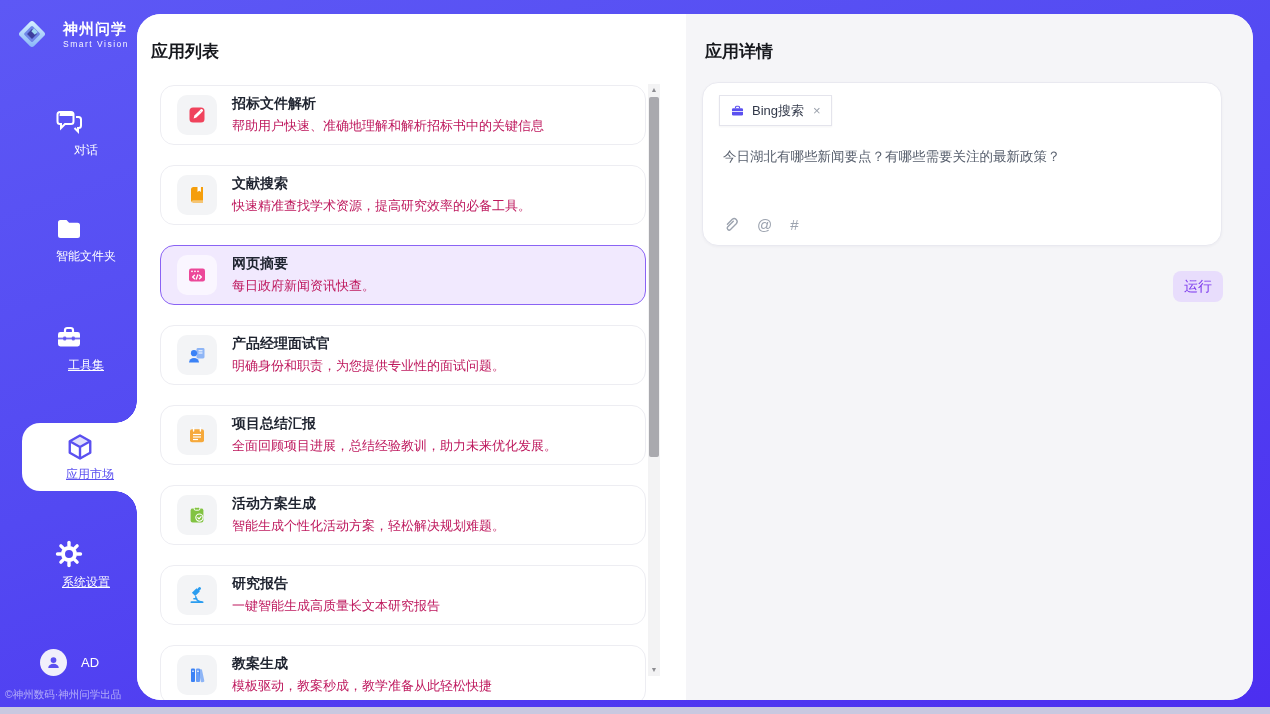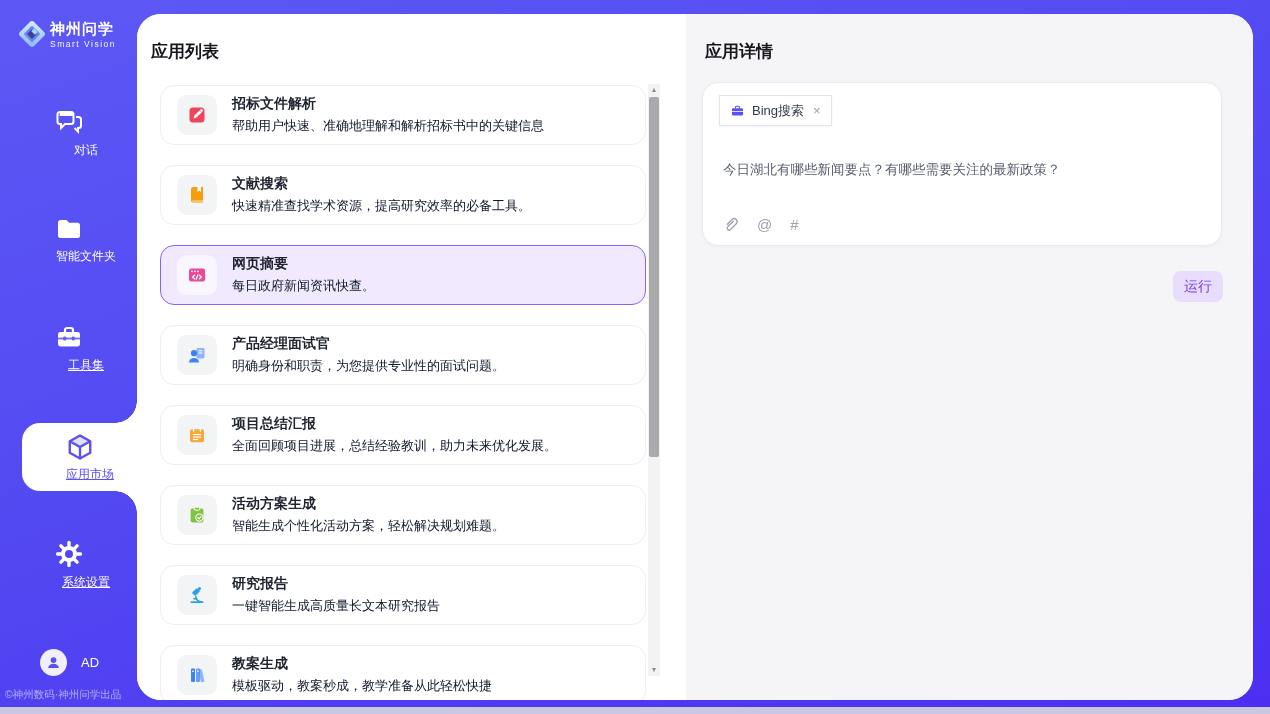--- a/index.html
+++ b/index.html
@@ -4,21 +4,21 @@
 <style>
   * { margin:0; padding:0; box-sizing:border-box; }
   html,body { width:1270px; height:714px; overflow:hidden;
     font-family:"Liberation Sans","DejaVu Sans",sans-serif; }
   body { position:relative;
     background:linear-gradient(160deg,#5d58f5 0%,#5349f2 45%,#4c2ef0 100%); }
   .bottom-strip { position:absolute; left:0; right:0; bottom:0; height:7px; background:#c9c8e0; }
 
   
   .sidebar { position:absolute; left:0; top:0; width:137px; height:707px; color:#fff; }
-  .logo { position:absolute; top:16px; left:14px; display:flex; align-items:center; gap:0; }
+  .logo { position:absolute; top:16px; left:14px; display:flex; align-items:center; gap:13px; }
   .logo-text b { display:block; font-size:15px; letter-spacing:1px; }
   .logo-text span { display:block; font-size:8.5px; letter-spacing:1.5px; opacity:.95; }
   .nav-item { position:absolute; left:0; width:137px; text-align:center; cursor:pointer; }
   .nav-item .nv-label { display:block; font-size:12px; margin-top:6px; color:#fff;padding-left:35px; }
   .nav-item.u .nv-label { text-decoration:underline; }
   .nav-chat{top:108px}.nav-folder{top:216px}.nav-tools{top:324px}.nav-settings{top:540px}
   .active-bubble { position:absolute; left:22px; top:423px; width:115px; height:68px;
     background:#fff; border-radius:18px 0 0 18px; text-align:center; padding-top:9px; cursor:pointer; }
   .active-bubble::before { content:""; position:absolute; right:0; top:-22px; width:22px; height:22px;
     background:radial-gradient(circle at 0 0, transparent 21.5px, #fff 22px); }
@@ -39,21 +39,21 @@
   .list-panel { position:absolute; left:0; top:0; width:549px; height:686px; background:#fff; }
   .list-panel > .panel-title { position:absolute; left:14px; top:26px; }
   .cards { position:absolute; left:23px; top:71px; width:486px; }
   .card { height:60px; margin-bottom:20px; display:flex; align-items:center; gap:15px;
     padding:0 16px; background:#fff; border:1px solid #ededf2; border-radius:14px; cursor:pointer; }
   .card.selected { background:#f1e9fe; border-color:#8a63f4; }
   .tile { width:40px; height:40px; border-radius:10px; background:#f3f4f6; flex:0 0 auto;
     display:flex; align-items:center; justify-content:center; }
   .card.selected .tile { background:#faf6ff; }
   .card-name { font-size:14px; font-weight:bold; color:#1f2430; }
-  .card-desc { font-size:13px; color:#0f172a; margin-top:4px; }
+  .card-desc { font-size:13px; color:#be185d; margin-top:4px; }
   .c1{color:#f0435c}.c2{color:#f59e0b}.c3{color:#ec4899}.c4{color:#3b82f6}
   .c5{color:#f6a93b}.c6{color:#82c342}.c7{color:#2b9df0}.c8{color:#3b82f6}
 
   
   .sb { position:absolute; left:511px; top:70px; width:12px; height:592px; background:#f3f3f4; }
   .sb-btn { position:absolute; left:0; width:12px; height:12px; font-size:7px; color:#8d8d92;
     text-align:center; line-height:12px; cursor:pointer; }
   .sb-up{top:0}.sb-dn{bottom:0}
   .sb-thumb { position:absolute; left:1px; top:13px; width:10px; height:360px; background:#a9a9ae; border-radius:2px; cursor:pointer; }
 
@@ -62,21 +62,21 @@
     background:#f5f5f8; border-radius:0 24px 24px 0; }
   .detail-panel > .panel-title { position:absolute; left:19px; top:26px; }
   .detail-card { position:absolute; left:16px; top:68px; width:520px; height:164px;
     background:#fff; border:1px solid #e9e9f0; border-radius:16px;
     box-shadow:0 1px 3px rgba(30,30,60,.04); }
   .chip { position:absolute; left:16px; top:12px; height:31px; display:inline-flex; align-items:center;
     gap:7px; padding:12px 10px; background:#fff; border:1px solid #e4e4ec; border-radius:0;
     box-shadow:0 1px 2px rgba(30,30,60,.05); cursor:pointer;text-align:center; }
   .chip-label { font-size:13px; color:#32394a; }
   .chip-close { font-size:13px; color:#9aa0ab; margin-left:2px; cursor:pointer; }
-  .prompt { position:absolute; left:20px; top:77px; width:480px; font-size:13.5px; color:#565e6c; line-height:1.5; }
+  .prompt { position:absolute; left:20px; top:64px; width:480px; font-size:13.5px; color:#565e6c; line-height:1.5; }
   .action-row { position:absolute; left:20px; bottom:12px; display:flex; gap:18px; align-items:center; color:#9ca3af; }
   .action-row .glyph { font-size:15px; cursor:pointer; }
   .run-btn { position:absolute; right:30px; top:257px; width:50px; height:31px; background:#e8ddfc;
     color:#7c3aed; font-size:14px; border:none; border-radius:8px; cursor:pointer;
     display:flex; align-items:center; justify-content:center; }
   svg { display:block; }
 </style>
 </head>
 <body>
 

